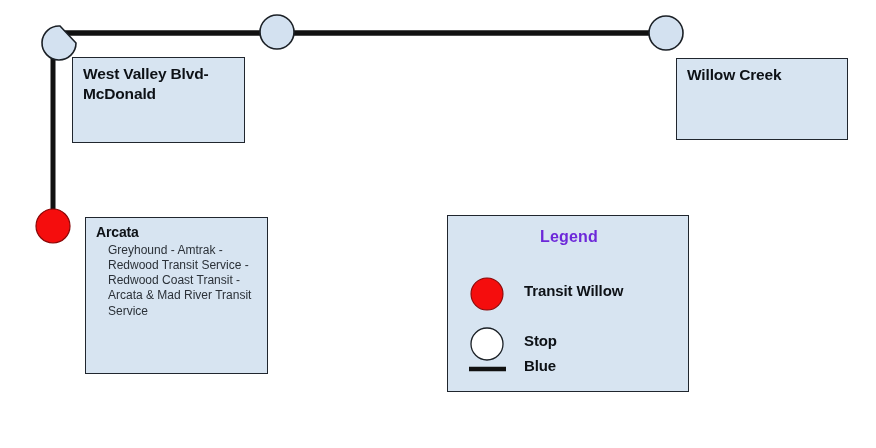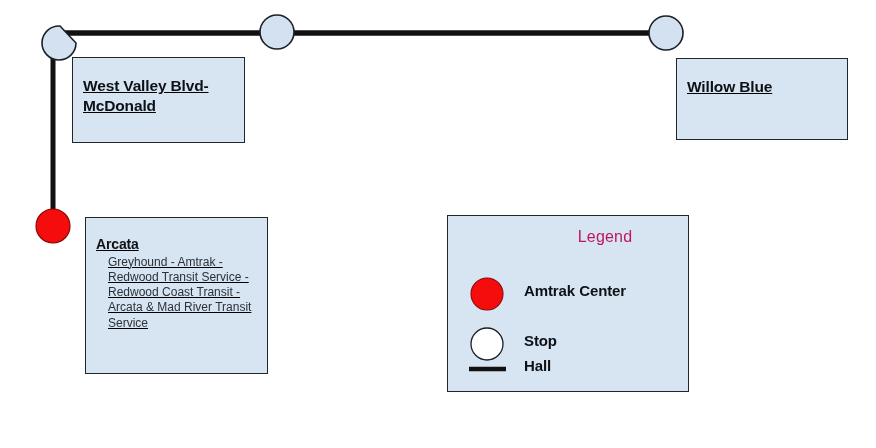--- a/index.html
+++ b/index.html
@@ -25,22 +25,21 @@
     left: 0;
     top: 0;
     width: 876px;
     height: 448px;
   }
   .info-box {
     position: absolute;
     background: #d7e4f1;
     border: 1.5px solid #20262e;
     box-sizing: border-box;
-    padding: 18px 9px 6px 10px;
-    text-decoration: underline;
+    padding: 6px 9px 6px 10px;
   }
   .box-title {
     font-size: 15.5px;
     font-weight: bold;
     color: #0d1116;
     line-height: 1.26;
     letter-spacing: -0.15px;
     margin: 0 0 1px 0;
   }
   .box-sub {
@@ -69,24 +68,23 @@
     border: 1.5px solid #20262e;
     box-sizing: border-box;
   }
   #legend-title {
     position: absolute;
     left: 0;
     top: 12px;
     width: 242px;
     text-align: center;
     font-size: 16px;
-    font-weight: normal;
-    color: #be185d;
+    font-weight: bold;
+    color: #6d28d9;
     letter-spacing: 0.2px;
-    margin-left: 36px;
   }
   .legend-row {
     position: absolute;
     left: 0;
     width: 242px;
     height: 40px;
   }
   #legend-row-transit-center { top: 58px; }
   #legend-row-stop           { top: 108px; text-decoration: underline; }
   #legend-row-route          { top: 133px; }
@@ -128,46 +126,46 @@
 
     <circle cx="53" cy="226" r="17" fill="#f50d0d" stroke="#8a0707" stroke-width="1.2"></circle>
   </svg>
 
   <div class="info-box" id="box-west-valley">
     <div class="box-title">West Valley Blvd-McDonald</div>
   </div>
 
 
   <div class="info-box" id="box-willow">
-    <div class="box-title">Willow Blue</div>
+    <div class="box-title">Willow Creek</div>
   </div>
 
   <div class="info-box" id="box-arcata">
     <div class="box-title">Arcata</div>
     <div class="box-sub">Greyhound - Amtrak - Redwood Transit Service - Redwood Coast Transit - Arcata &amp; Mad River Transit Service</div>
   </div>
 
   <div id="legend-box">
     <div id="legend-title">Legend</div>
 
     <div class="legend-row" id="legend-row-transit-center">
       <svg class="legend-swatch" viewBox="0 0 38 36">
         <circle cx="19" cy="18" r="16" fill="#f50d0d" stroke="#8a0707" stroke-width="1.1"></circle>
       </svg>
-      <span class="legend-label">Amtrak Center</span>
+      <span class="legend-label">Transit Willow</span>
     </div>
 
     <div class="legend-row" id="legend-row-stop">
       <svg class="legend-swatch" viewBox="0 0 38 36">
         <circle cx="19" cy="18" r="16" fill="#ffffff" stroke="#1b2026" stroke-width="1.3"></circle>
       </svg>
       <span class="legend-label">Stop</span>
     </div>
 
     <div class="legend-row" id="legend-row-route">
       <svg class="legend-swatch" viewBox="0 0 38 36">
         <line x1="1" y1="18" x2="41" y2="18" stroke="#111111" stroke-width="4.5"></line>
       </svg>
-      <span class="legend-label">Hall</span>
+      <span class="legend-label">Blue</span>
     </div>
   </div>
 
 </div>
 
 </body></html>

